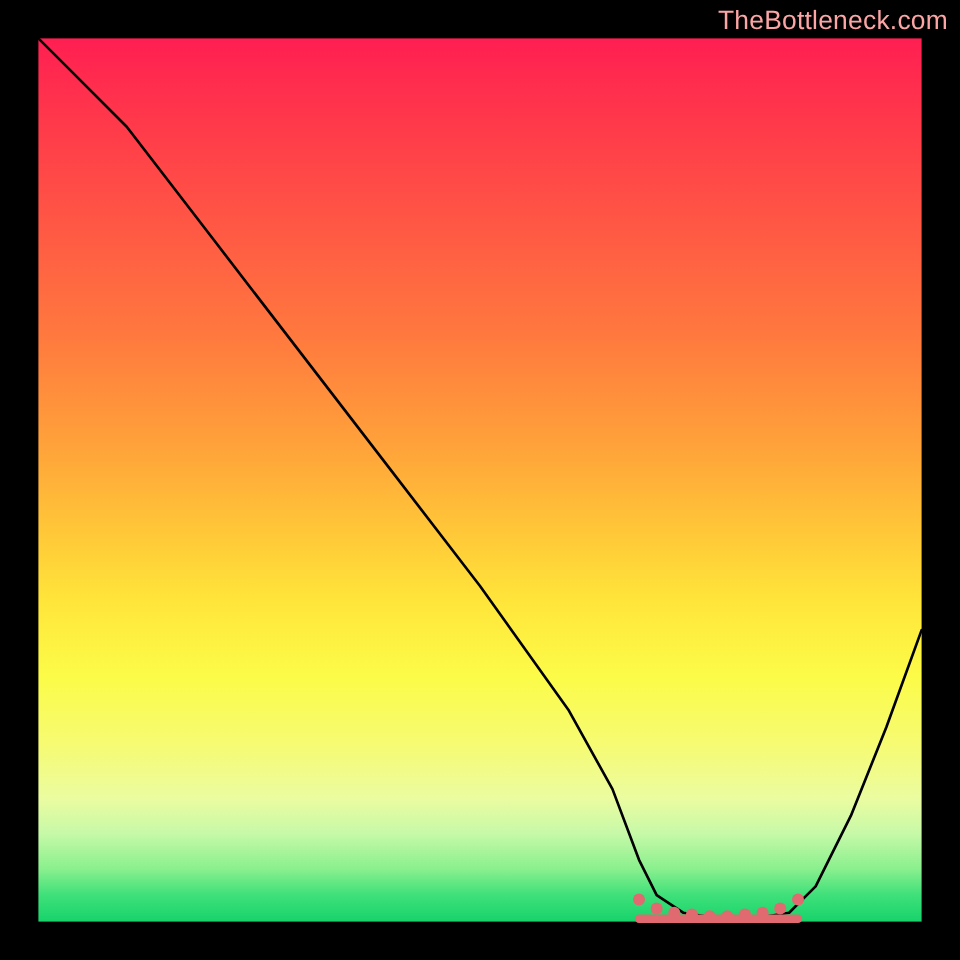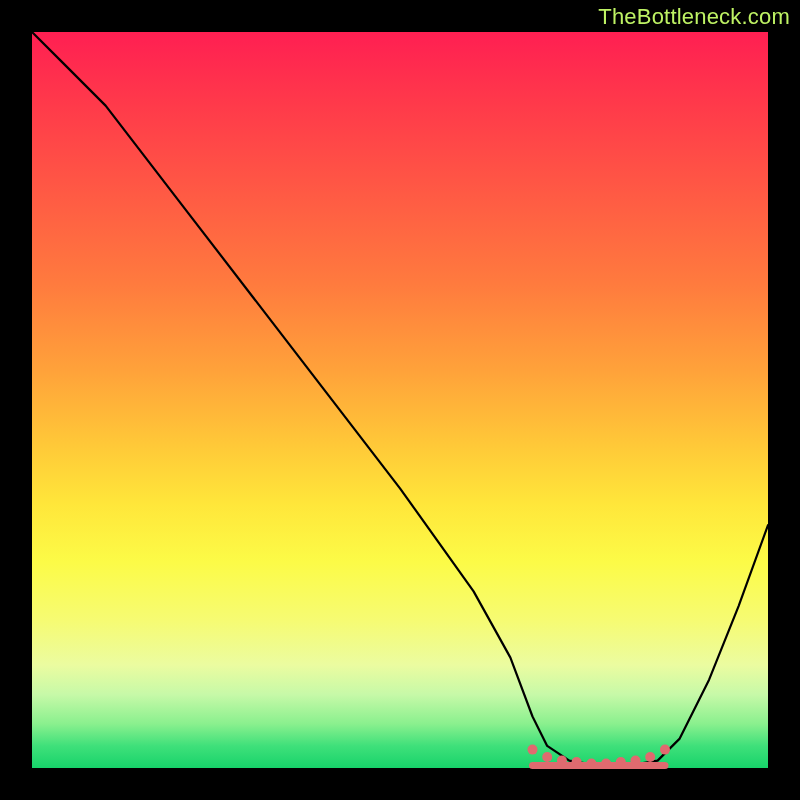--- a/index.html
+++ b/index.html
@@ -14,21 +14,21 @@
   .stage {
     position: relative;
     width: 800px;
     height: 800px;
     background: #000;
   }
   .watermark {
     position: absolute;
     top: 4px;
     right: 10px;
-    color: #bef264;
+    color: #fca5a5;
     font-size: 22px;
     font-weight: 500;
     letter-spacing: 0.2px;
     user-select: none;
   }
   .plot {
     position: absolute;
     left: 32px;
     top: 32px;
     width: 736px;

